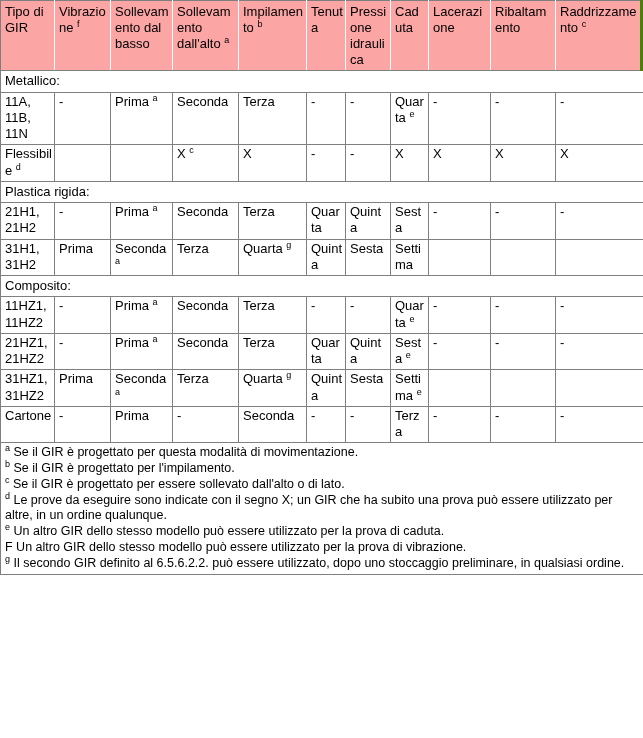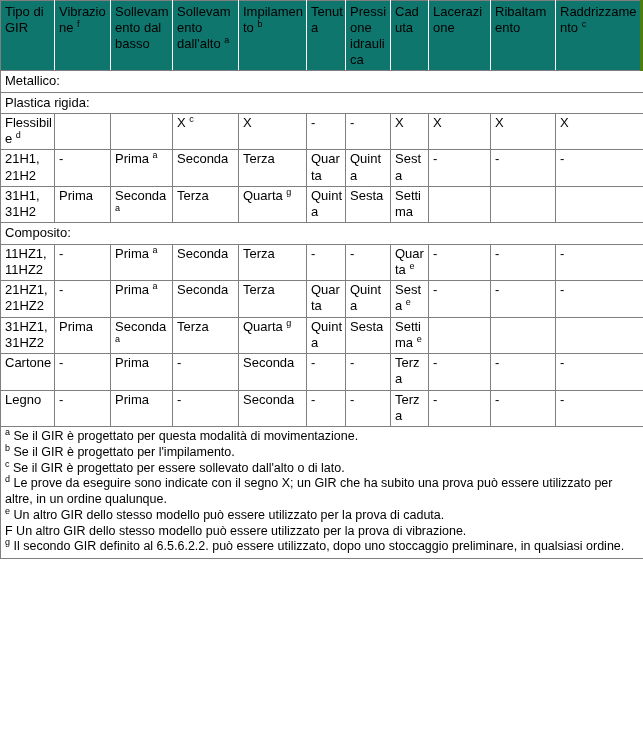--- a/index.html
+++ b/index.html
@@ -12,21 +12,21 @@
   .page {
     width: 643px;
   }
   table.gir-table {
     border-collapse: collapse;
     table-layout: fixed;
     width: 643px;
     border: 1px solid #7F7F7F;
   }
   table.gir-table th {
-    background: #0f766e;
+    background: #fca5a5;
     font-weight: normal;
     text-align: left;
     vertical-align: top;
     padding: 3px 2px 3px 4px;
     border-right: 1px solid #FFFFFF;
     border-bottom: 1px solid #7F7F7F;
     font-size: 13px;
     line-height: 1.22;
     overflow-wrap: break-word;
     word-wrap: break-word;
@@ -94,34 +94,47 @@
           <th>Lacerazione</th>
           <th>Ribaltamento</th>
           <th>Raddrizzamento <sup>c</sup></th>
         </tr>
     </thead>
     <tbody id="table-body">
         <tr>
           <td colspan="11" class="section">Metallico:</td>
         </tr>
         <tr>
+          <td>11A, 11B, 11N</td>
+          <td>-</td>
+          <td>Prima <sup>a</sup></td>
+          <td>Seconda</td>
+          <td>Terza</td>
+          <td>-</td>
+          <td>-</td>
+          <td>Quarta <sup>e</sup></td>
+          <td>-</td>
+          <td>-</td>
+          <td>-</td>
+        </tr>
+        <tr>
+          <td>Flessibile <sup>d</sup></td>
+          <td></td>
+          <td></td>
+          <td>X <sup>c</sup></td>
+          <td>X</td>
+          <td>-</td>
+          <td>-</td>
+          <td>X</td>
+          <td>X</td>
+          <td>X</td>
+          <td>X</td>
+        </tr>
+        <tr>
           <td colspan="11" class="section">Plastica rigida:</td>
-        </tr>
-        <tr>
-          <td>Flessibile <sup>d</sup></td>
-          <td></td>
-          <td></td>
-          <td>X <sup>c</sup></td>
-          <td>X</td>
-          <td>-</td>
-          <td>-</td>
-          <td>X</td>
-          <td>X</td>
-          <td>X</td>
-          <td>X</td>
         </tr>
         <tr>
           <td>21H1, 21H2</td>
           <td>-</td>
           <td>Prima <sup>a</sup></td>
           <td>Seconda</td>
           <td>Terza</td>
           <td>Quarta</td>
           <td>Quinta</td>
           <td>Sesta</td>
@@ -179,33 +192,20 @@
           <td>Quarta <sup>g</sup></td>
           <td>Quinta</td>
           <td>Sesta</td>
           <td>Settima <sup>e</sup></td>
           <td></td>
           <td></td>
           <td></td>
         </tr>
         <tr>
           <td>Cartone</td>
-          <td>-</td>
-          <td>Prima</td>
-          <td>-</td>
-          <td>Seconda</td>
-          <td>-</td>
-          <td>-</td>
-          <td>Terza</td>
-          <td>-</td>
-          <td>-</td>
-          <td>-</td>
-        </tr>
-        <tr>
-          <td>Legno</td>
           <td>-</td>
           <td>Prima</td>
           <td>-</td>
           <td>Seconda</td>
           <td>-</td>
           <td>-</td>
           <td>Terza</td>
           <td>-</td>
           <td>-</td>
           <td>-</td>

